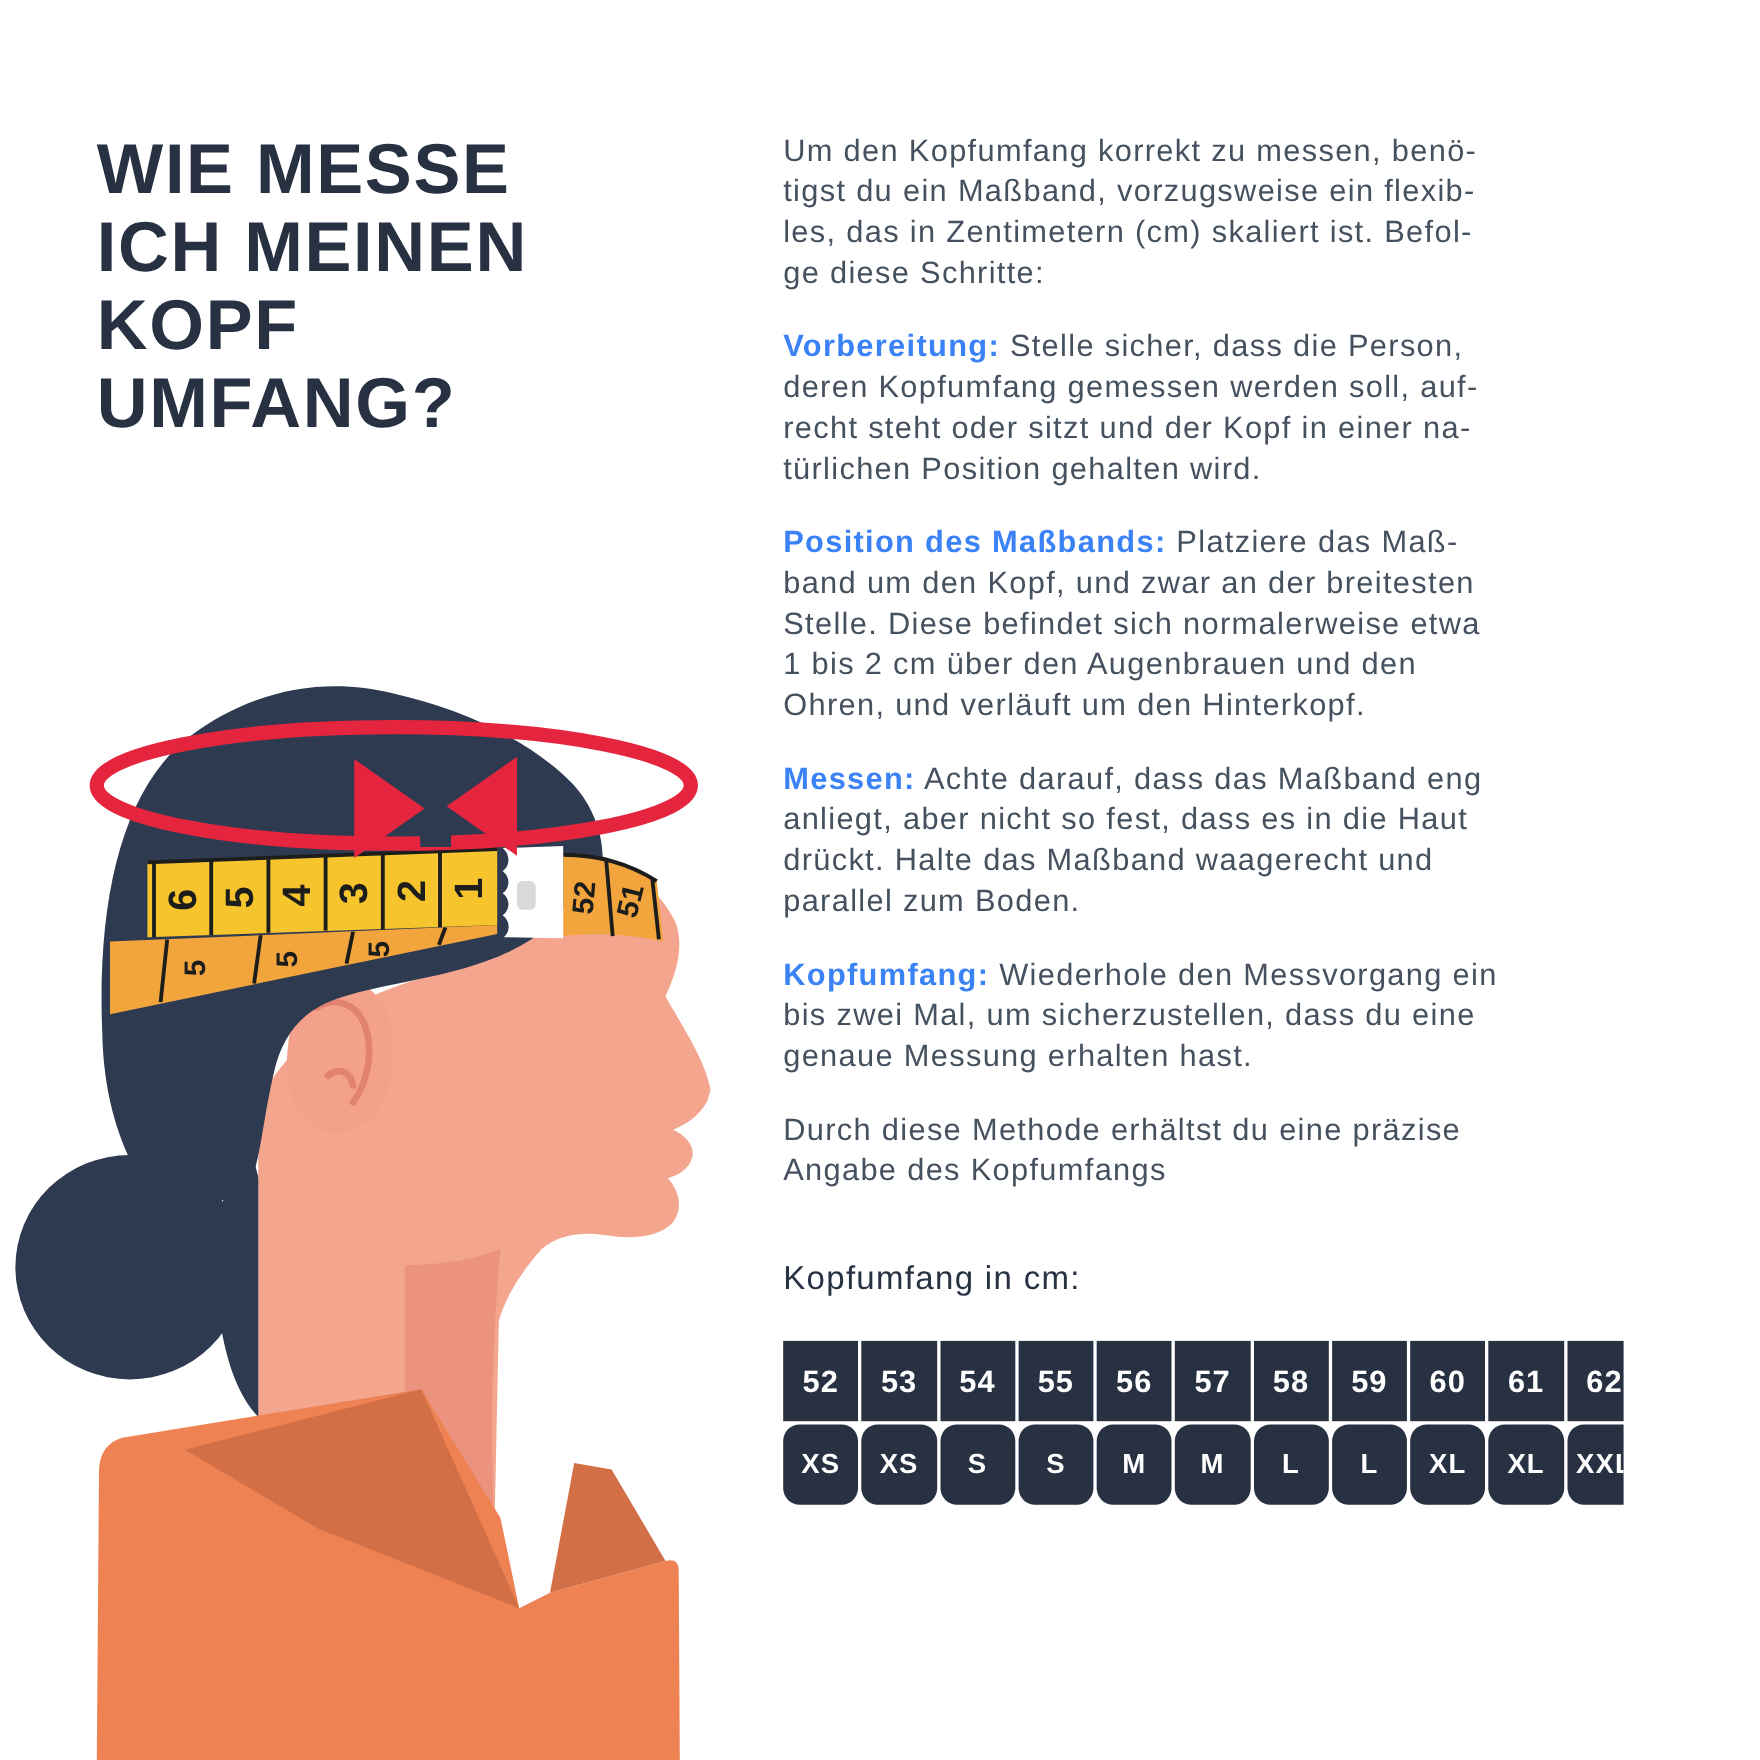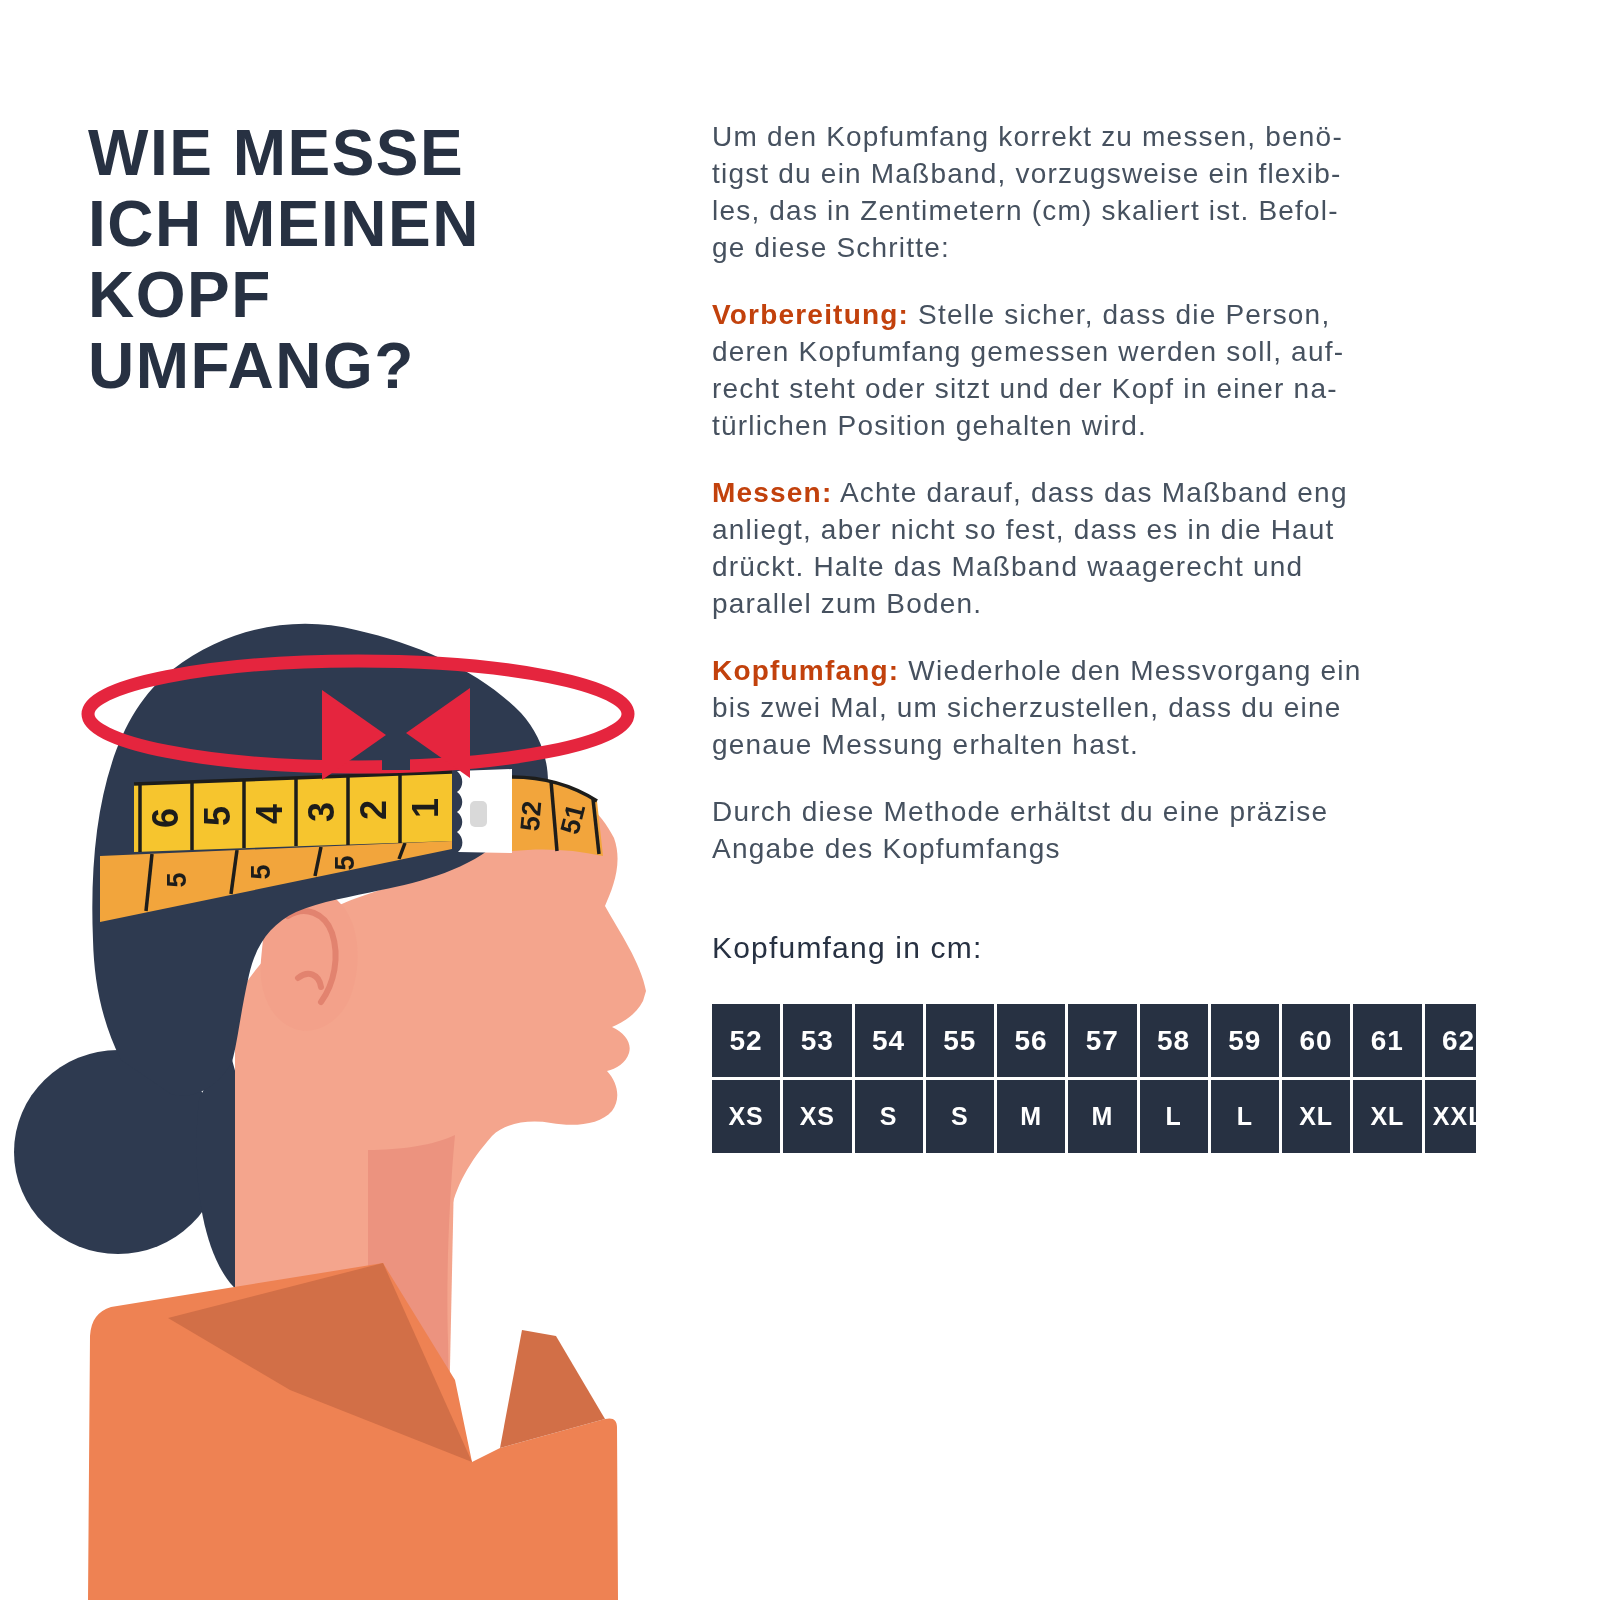--- a/index.html
+++ b/index.html
@@ -11,33 +11,33 @@
     position:absolute; left:88px; top:118px;
     font-size:64px; font-weight:800; color:#273142;
     line-height:71px; letter-spacing:1.5px; white-space:pre-line;
   }
   .illustration { position:absolute; left:0; top:560px; width:700px; height:1040px; }
   .rightcol {
     position:absolute; left:712px; top:118px; width:860px;
     color:#46515f; font-size:28px; line-height:37px; letter-spacing:1.2px;
   }
   .para { white-space:pre-line; margin:0 0 30px 0; }
-  .para b { color:#c2410c; font-weight:700; }
+  .para b { color:#3b82f6; font-weight:700; }
   .chart-heading {
     font-weight:400; color:#273142; font-size:30px; letter-spacing:1.2px;
     margin:62px 0 38px 0;
   }
   .size-table { display:flex; flex-direction:column; gap:3px; width:852px; }
   .size-row { display:flex; gap:3px; }
   .cell {
     flex:1; height:73px; background:#273142; color:#ffffff;
     display:flex; align-items:center; justify-content:center;
     font-weight:700; font-size:28px; letter-spacing:1px;
   }
-  .size-row.sizes .cell { font-size:25px; }
+  .size-row.sizes .cell { font-size:25px;border-radius:15px; }
   .tape-num { font-family:"Liberation Sans", sans-serif; font-weight:700; fill:#1d1d1b; }
 </style>
 </head>
 <body>
 
 <div class="canvas">
 
   <div class="title">WIE MESSE
 ICH MEINEN
 KOPF
@@ -168,20 +168,25 @@
     <div class="para"><span>Um den Kopfumfang korrekt zu messen, benö-
 tigst du ein Maßband, vorzugsweise ein flexib-
 les, das in Zentimetern (cm) skaliert ist. Befol-
 ge diese Schritte:</span></div>
 
     <div class="para"><b>Vorbereitung:</b><span> Stelle sicher, dass die Person,
 deren Kopfumfang gemessen werden soll, auf-
 recht steht oder sitzt und der Kopf in einer na-
 türlichen Position gehalten wird.</span></div>
 
+    <div class="para"><b>Position des Maßbands:</b><span> Platziere das Maß-
+band um den Kopf, und zwar an der breitesten
+Stelle. Diese befindet sich normalerweise etwa
+1 bis 2 cm über den Augenbrauen und den
+Ohren, und verläuft um den Hinterkopf.</span></div>
 
     <div class="para"><b>Messen:</b><span> Achte darauf, dass das Maßband eng
 anliegt, aber nicht so fest, dass es in die Haut
 drückt. Halte das Maßband waagerecht und
 parallel zum Boden.</span></div>
 
 
     <div class="para"><b>Kopfumfang:</b><span> Wiederhole den Messvorgang ein
 bis zwei Mal, um sicherzustellen, dass du eine
 genaue Messung erhalten hast.</span></div>

